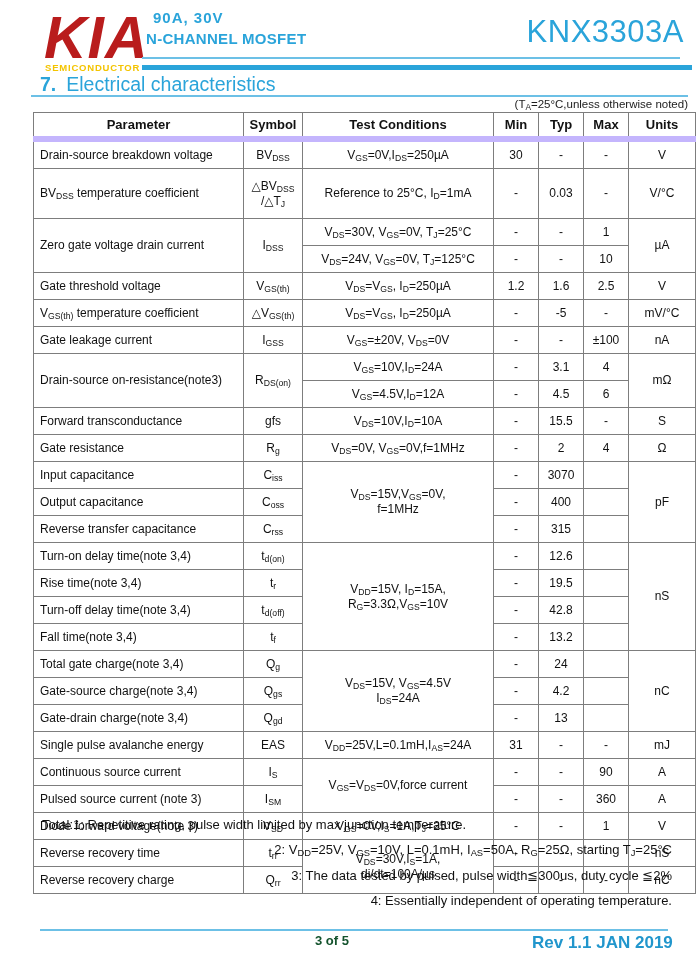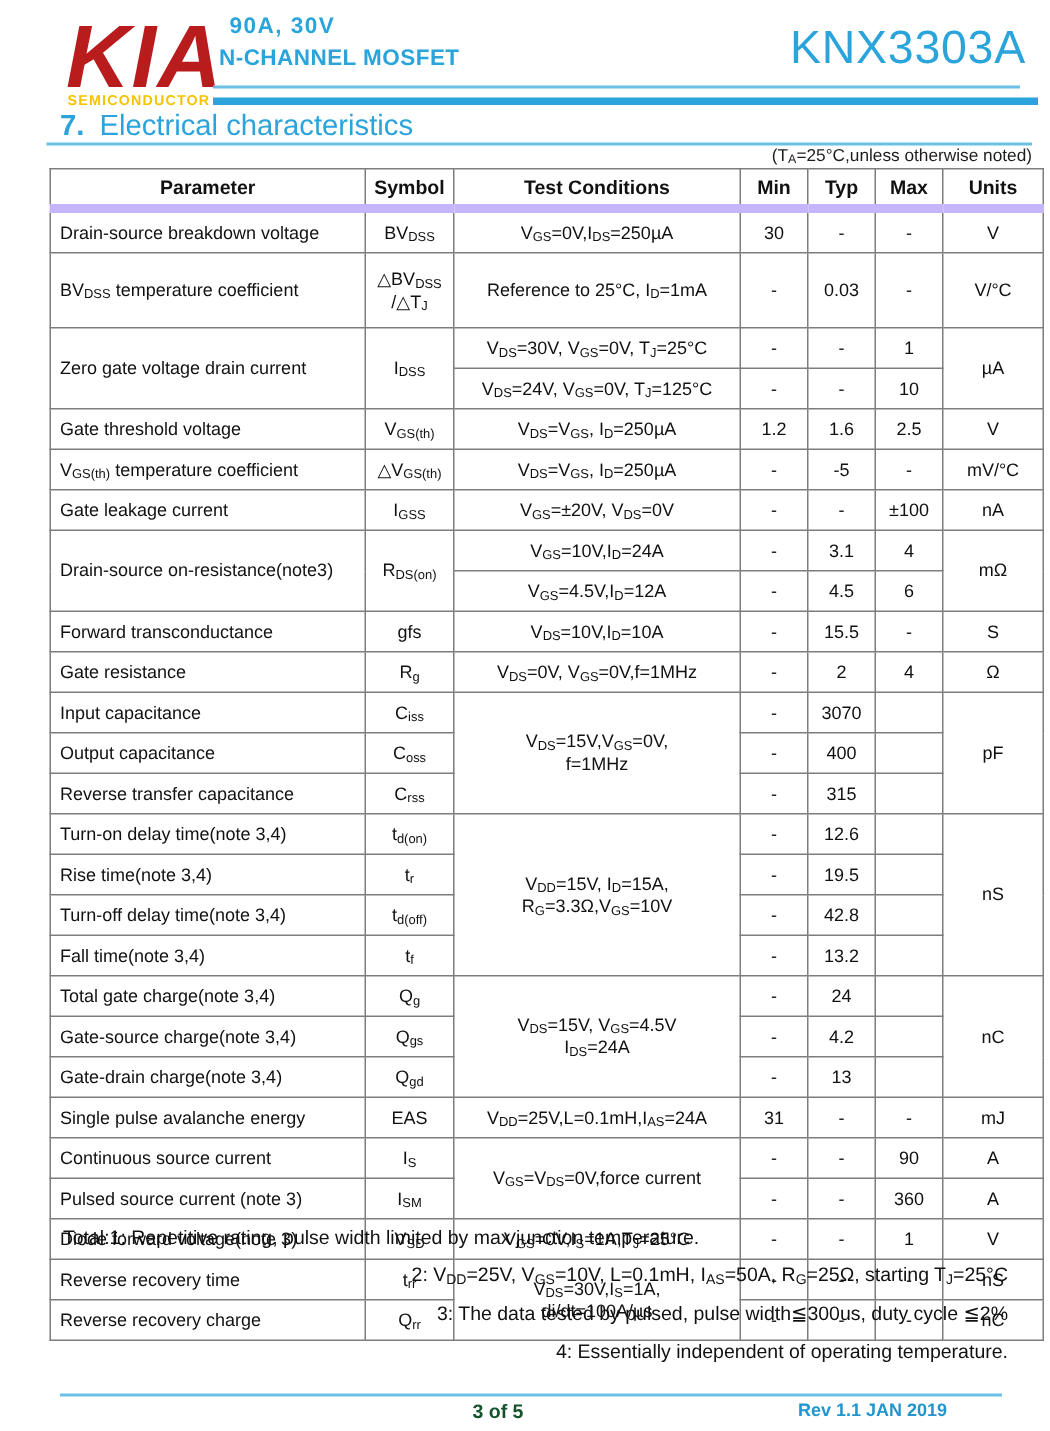--- a/index.html
+++ b/index.html
@@ -35,21 +35,21 @@
         border-bottom:6px solid #c4b5fd;}
   .spec-table td.al{text-align:left;padding-left:6px;}
   sub{font-size:0.72em;vertical-align:-0.22em;line-height:0;}
   
   .notes{position:absolute;left:42px;top:817px;width:630px;font-size:13px;color:#111;}
   .note-line{margin-bottom:10px;line-height:1.18;}
   .note-line.indent{margin-left:33px;text-align:right;}
   
   .footer-rule{position:absolute;left:40px;top:929px;width:628px;height:2px;background:#6cc0e6;}
   .page-indicator{position:absolute;left:315px;top:933px;font-size:13px;font-weight:bold;color:#14532d;}
-  .revision-label{position:absolute;left:516px;top:933px;font-size:12px;font-weight:bold;color:#2196cc;padding-left:16px;}
+  .revision-label{position:absolute;left:516px;top:933px;font-size:17px;font-weight:bold;color:#2196cc;padding-left:16px;}
 </style>
 </head>
 <body>
 
 <div class="page">
 
   <div class="logo">KIA</div>
   <div class="logo-sub">SEMICONDUCTOR</div>
   <div class="rating">90A, 30V</div>
   <div class="device-type">N-CHANNEL MOSFET</div>

